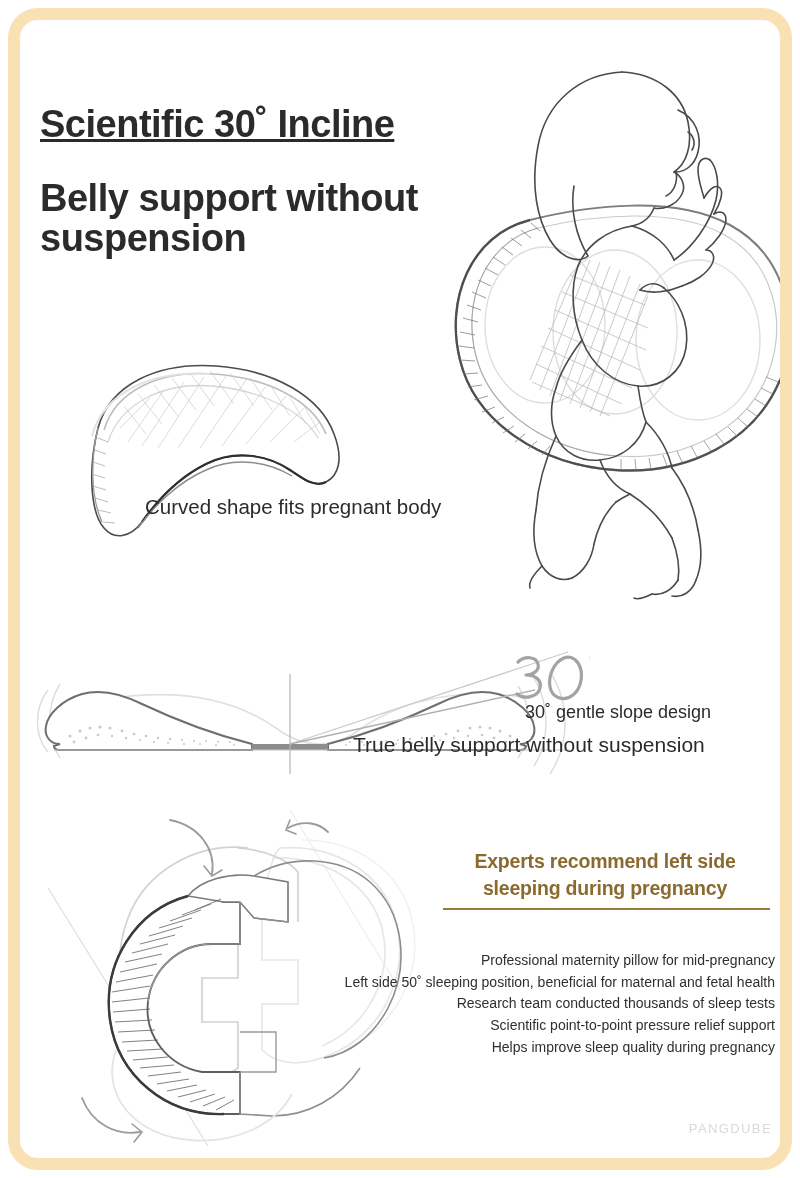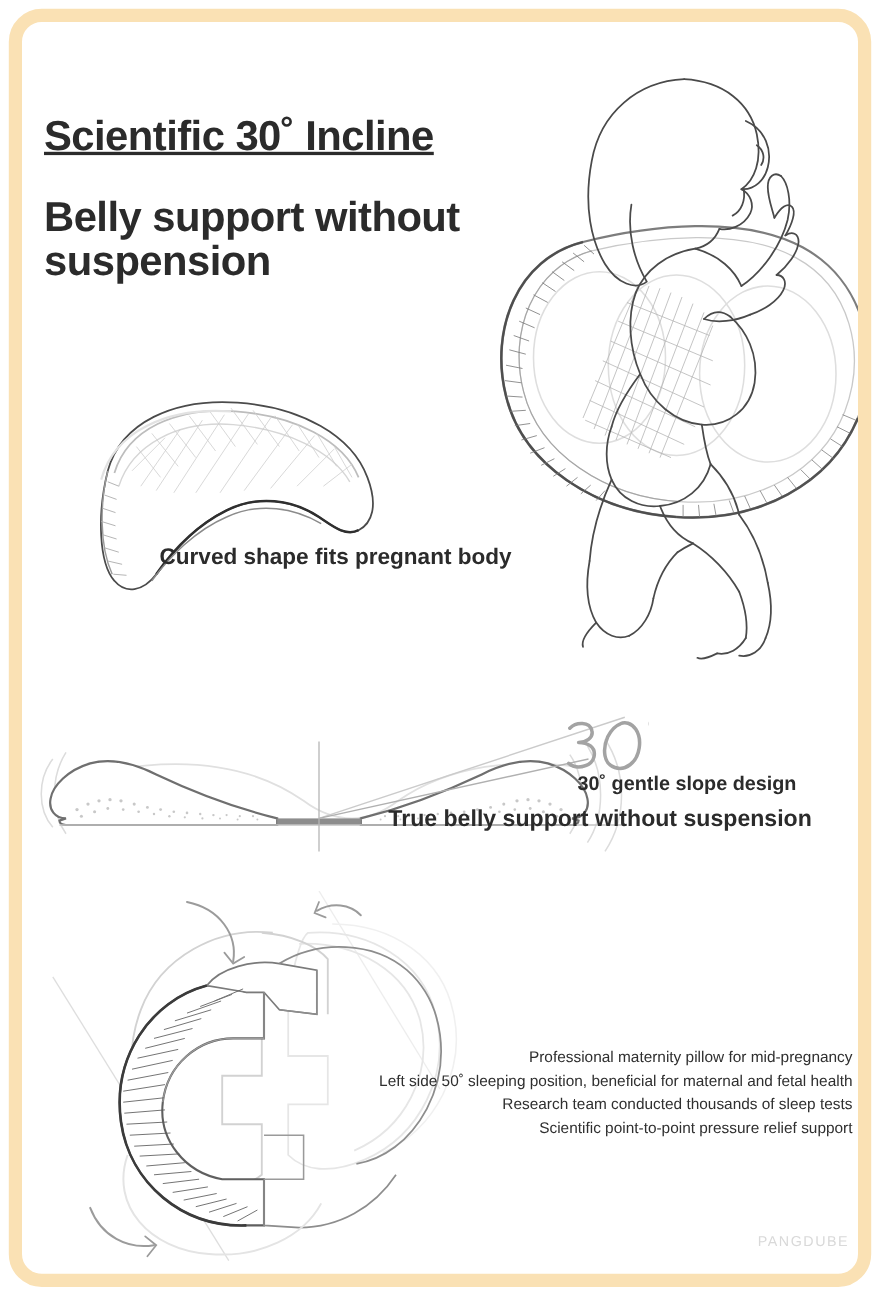--- a/index.html
+++ b/index.html
@@ -43,21 +43,21 @@
     line-height: 1.06;
     z-index: 20;
     white-space: pre;
   }
   #title-line1 { left: 20px; top: 84px; font-size: 38px; text-decoration: underline; }
   #title-line2 { left: 20px; top: 158px; font-size: 38px; width: 530px; white-space: normal; }
 
   .cap {
     position: absolute;
     color: #2b2b2b;
-    font-weight: 700;
+    font-weight: 400;
     z-index: 22;
     white-space: pre;
   }
   #cap-curved  { left: 125px; top: 475px; font-size: 20.5px; }
   #cap-slope   { left: 505px; top: 682px; font-size: 18px; }
   #cap-true    { left: 333px; top: 713px; font-size: 21px; }
 
   
   #expert-block {
     position: absolute;
@@ -482,26 +482,31 @@
       </g>
     </svg>
 
     <div class="h-title" id="title-line1">Scientific 30˚ Incline</div>
     <div class="h-title" id="title-line2">Belly support without suspension</div>
 
     <div class="cap" id="cap-curved">Curved shape fits pregnant body</div>
     <div class="cap" id="cap-slope">30˚ gentle slope design</div>
     <div class="cap" id="cap-true">True belly support without suspension</div>
 
+    <div id="expert-block">
+      <div id="expert-heading">Experts recommend left side sleeping during pregnancy</div>
+      <div id="expert-rule"></div>
+    </div>
 
     <div id="bullets">
       <div class="bullet">Professional maternity pillow for mid-pregnancy</div>
       <div class="bullet">Left side 50˚ sleeping position, beneficial for maternal and fetal health</div>
       <div class="bullet">Research team conducted thousands of sleep tests</div>
       <div class="bullet">Scientific point-to-point pressure relief support</div>
+      <div class="bullet">Helps improve sleep quality during pregnancy</div>
     </div>
 
     <div id="watermark">PANGDUBE</div>
 
   </div>
 
   <div id="frame"></div>
 </div>
 
 </body></html>

